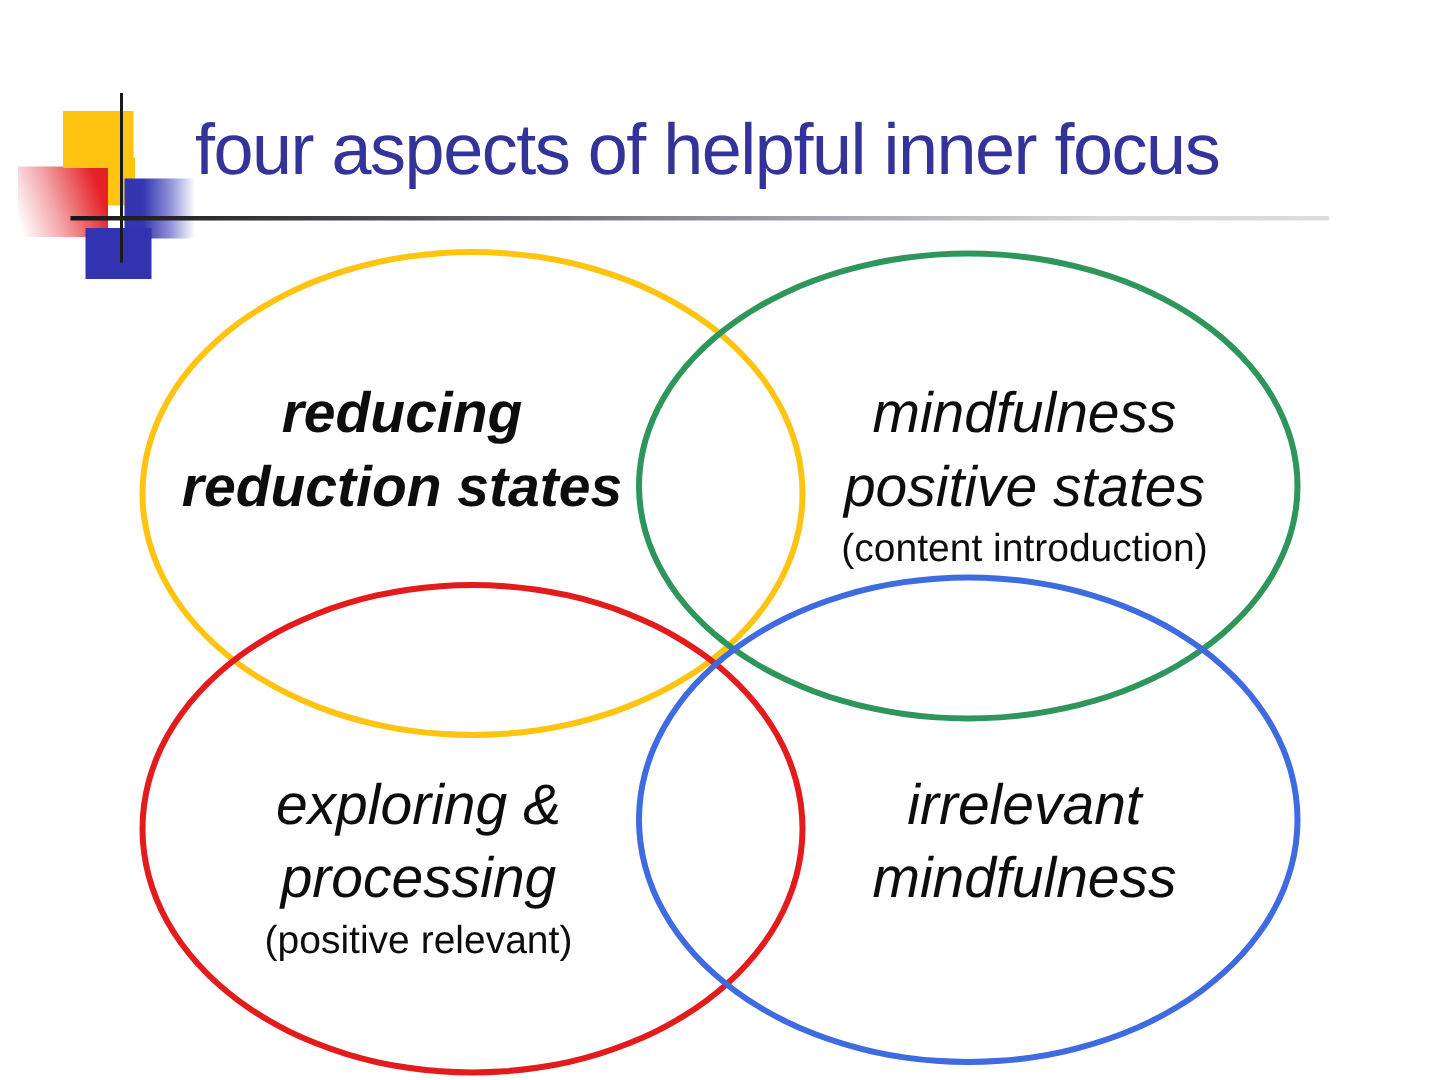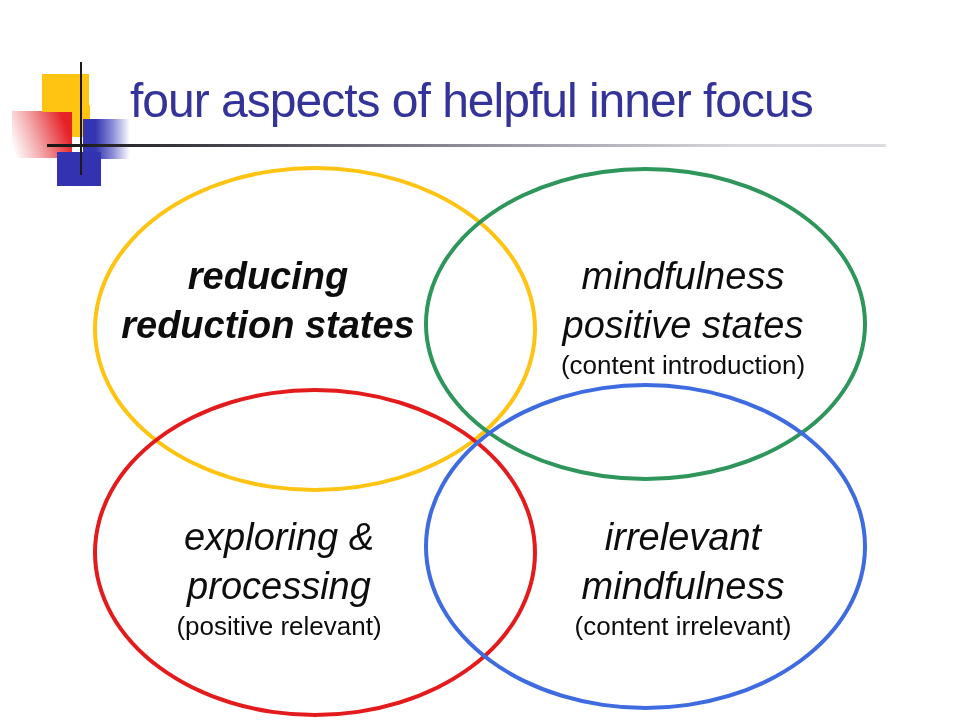--- a/index.html
+++ b/index.html
@@ -97,16 +97,15 @@
 
   <div class="label-block lb-bl">
     <div class="big-line">exploring &amp;</div>
     <div class="big-line">processing</div>
     <div class="sub-line">(positive relevant)</div>
   </div>
 
   <div class="label-block lb-br">
     <div class="big-line">irrelevant</div>
     <div class="big-line">mindfulness</div>
-    <div class="sub-line">(content irrelevant)</div>
   </div>
 
 </div>
 
 </body></html>

